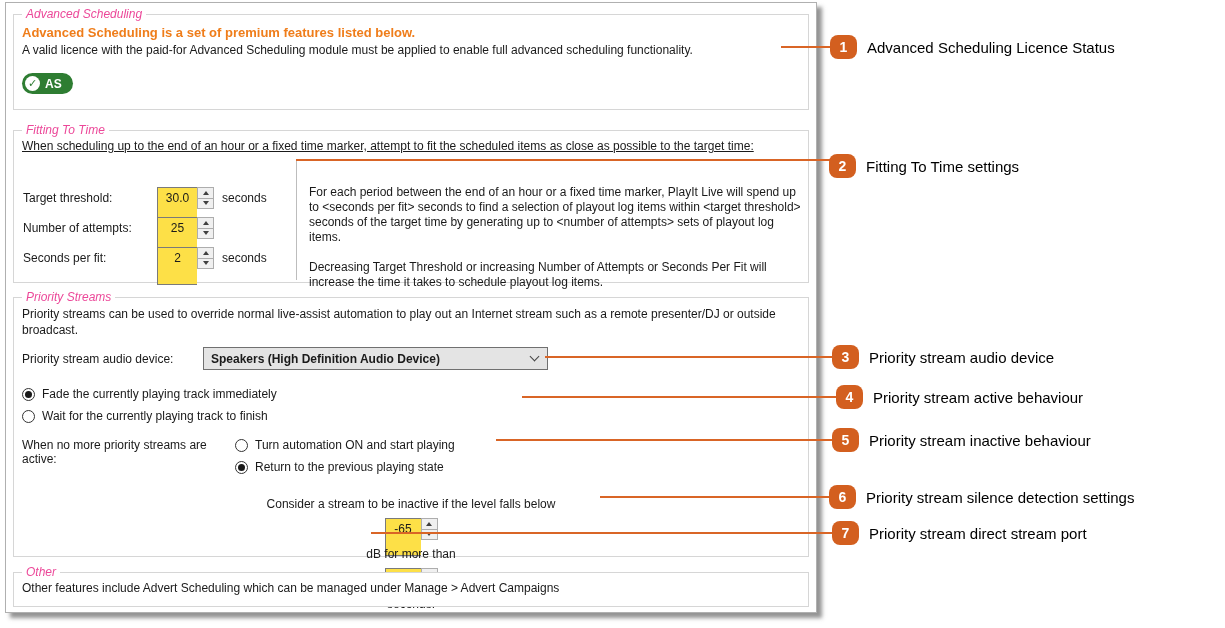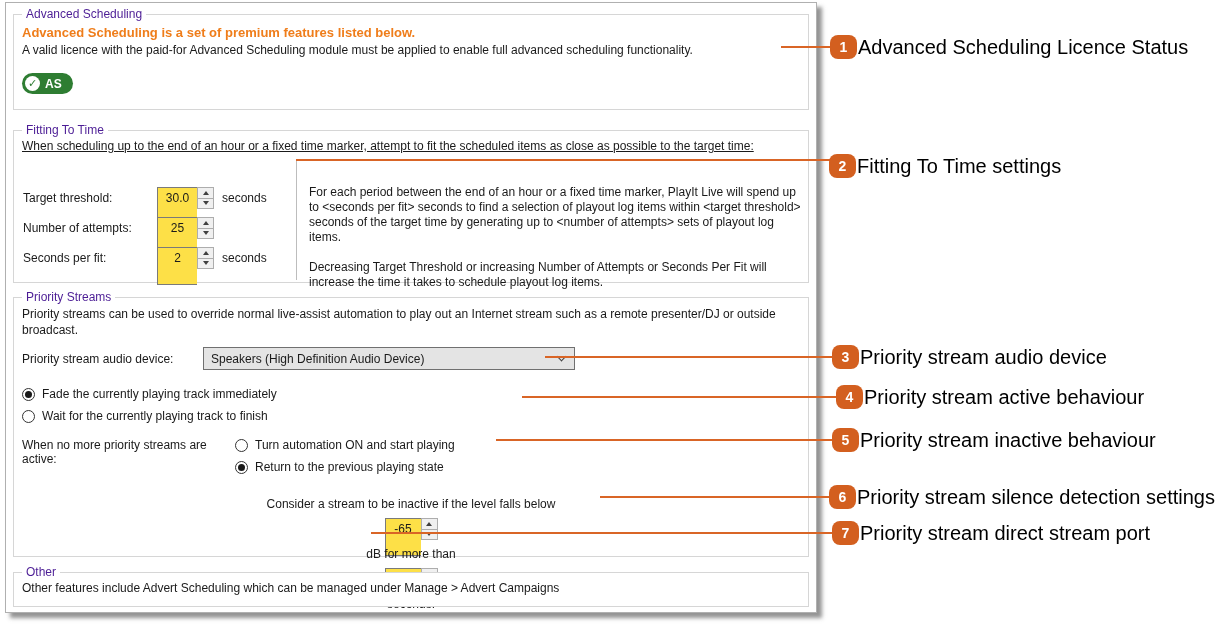--- a/index.html
+++ b/index.html
@@ -15,21 +15,21 @@
   
   .panel{
     position:absolute;left:5px;top:2px;width:812px;height:611px;background:#fff;
     border:1px solid #b0b0b0;box-shadow:5px 5px 4px rgba(90,90,90,.65);
     padding:11px 7px 0 7px;z-index:1;
   }
   .group{
     position:relative;border:1px solid #d6d6d6;padding:8px 8px 6px 8px;background:#fff;
   }
   .group-label{
-    position:absolute;top:-8px;left:8px;background:#fff;padding:0 4px;color:#4c1d95;
+    position:absolute;top:-8px;left:8px;background:#fff;padding:0 4px;color:#ec4899;font-style:italic;
   }
   .g1{height:96px;margin-bottom:20px;}
   .g2{height:153px;margin-bottom:14px;}
   .g3{height:260px;margin-bottom:15px;}
   .g4{height:35px;}
   .as-heading{color:var(--heading);font-weight:bold;font-size:13px;margin:2px 0 3px 0;}
   .as-desc{line-height:15px;}
   .as-badge{
     display:inline-flex;align-items:center;gap:5px;margin-top:15px;
     background:var(--green);border-radius:11px;height:21px;padding:0 11px 0 3px;
@@ -65,21 +65,21 @@
   .spin-btn.down{border-top:none;}
   .tri-up{width:0;height:0;border-left:3px solid transparent;border-right:3px solid transparent;border-bottom:4px solid #404040;}
   .tri-down{width:0;height:0;border-left:3px solid transparent;border-right:3px solid transparent;border-top:4px solid #404040;}
   
   .ps-desc{line-height:16px;margin:0;}
   .p-row{display:flex;align-items:center;}
   .p-row-device{margin-top:9px;height:23px;}
   .dev-label{width:181px;}
   .select{
     display:flex;align-items:center;justify-content:space-between;
-    border:1px solid #707070;background:#e4e4e4;width:372px;height:23px;padding:0 9px 0 7px;
+    border:1px solid #707070;background:#e4e4e4;width:345px;height:23px;padding:0 9px 0 7px;font-weight:bold;
   }
   .chevron{width:7px;height:7px;border-right:1px solid #444;border-bottom:1px solid #444;transform:rotate(45deg);margin-top:-4px;}
   .radio-block{display:flex;margin-top:13px;}
   .radio-block.second{margin-top:7px;}
   .rb-label{width:213px;padding-top:4px;}
   .radio-line{display:flex;align-items:center;gap:7px;height:22px;}
   .radio{
     width:13px;height:13px;border:1px solid #333;border-radius:50%;background:#fff;
     position:relative;flex-shrink:0;
   }
@@ -100,21 +100,21 @@
   .l7{left:371px;top:532px;width:462px;}
   .annotation{position:absolute;display:flex;align-items:center;z-index:4;}
   .a1{left:830px;top:35px;} .a2{left:829px;top:154px;} .a3{left:832px;top:345px;}
   .a4{left:836px;top:385px;} .a5{left:832px;top:428px;} .a6{left:829px;top:485px;}
   .a7{left:832px;top:521px;}
   .badge{
     width:27px;height:24px;border-radius:8px;background:var(--badge);color:#fff;
     font-weight:bold;font-size:14px;display:flex;align-items:center;justify-content:center;
     flex-shrink:0;
   }
-  .a-label{margin-left:1px;font-size:20px;color:#000;white-space:nowrap;}
+  .a-label{margin-left:10px;font-size:15px;color:#000;white-space:nowrap;}
 </style>
 </head>
 <body>
 
 <div class="panel">
 
   <div class="group g1">
     <span class="group-label">Advanced Scheduling</span>
     <div class="as-heading">Advanced Scheduling is a set of premium features listed below.</div>
     <div class="as-desc">A valid licence with the paid-for Advanced Scheduling module must be applied to enable full advanced scheduling functionality.</div>

